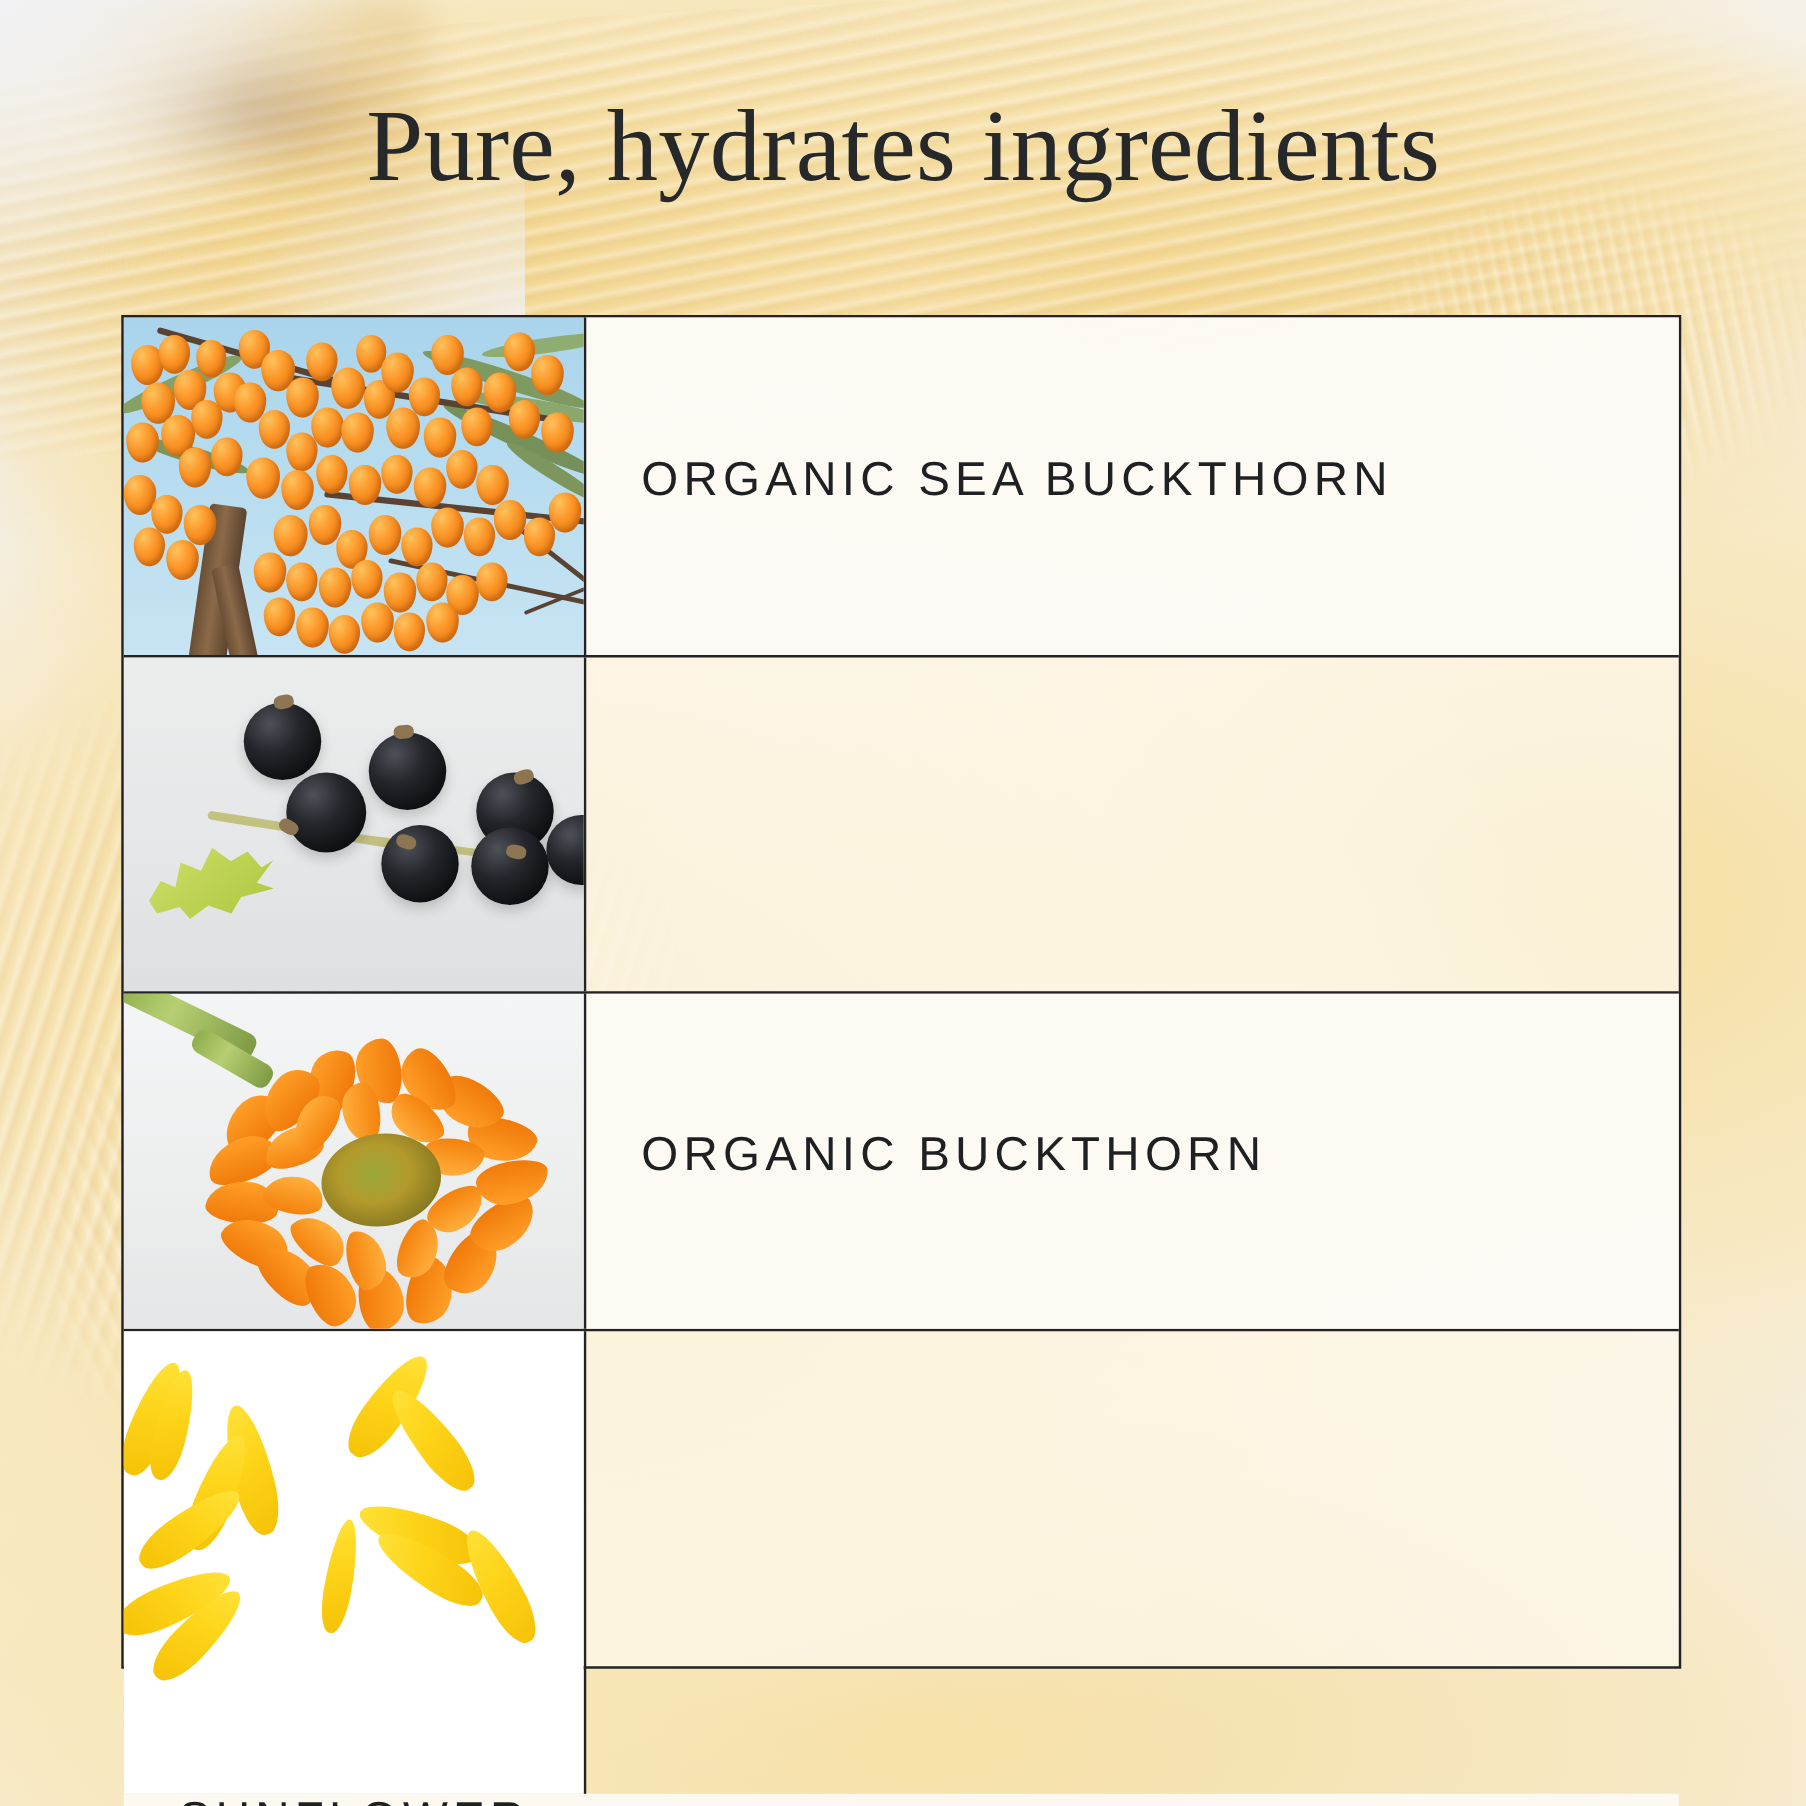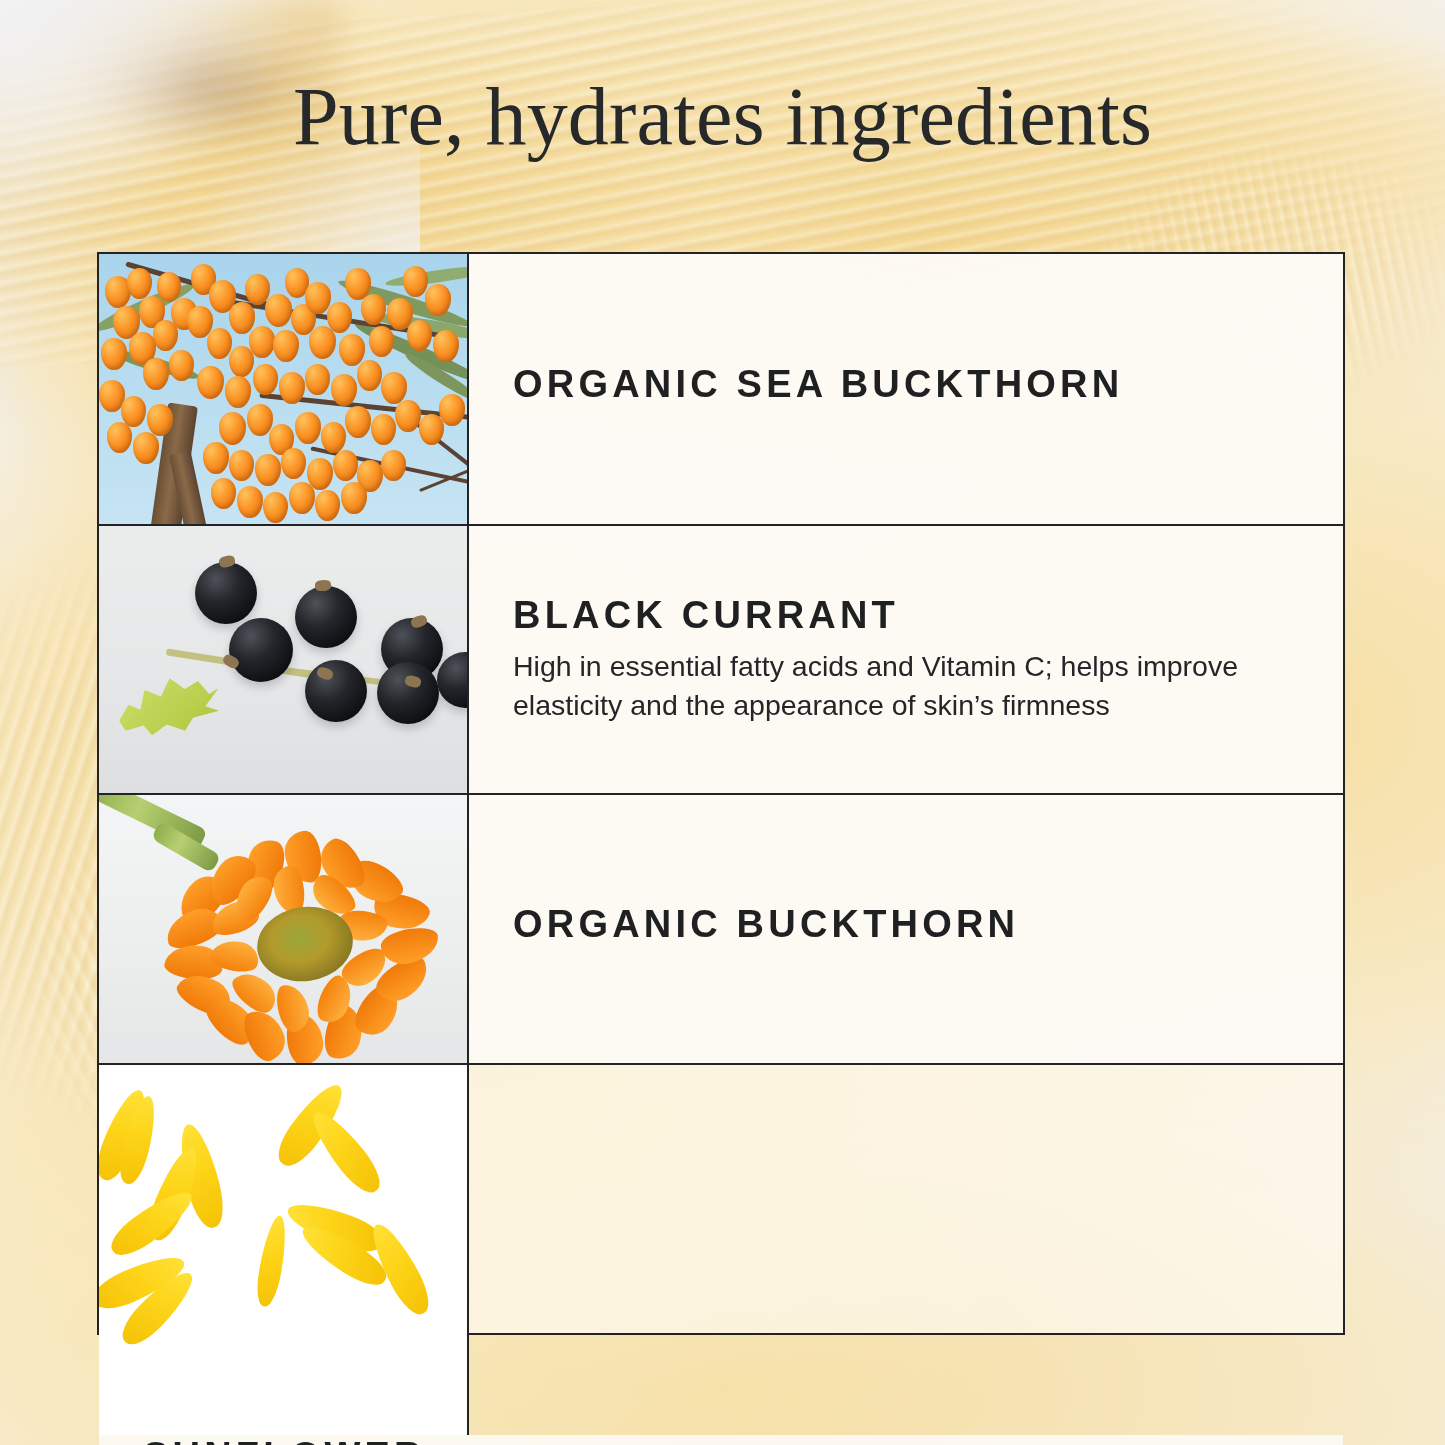--- a/index.html
+++ b/index.html
@@ -170,21 +170,21 @@
     flex:1;
     background:rgba(253,251,246,.90);
     box-sizing:border-box;
     padding:0 34px 0 44px;
     display:flex;flex-direction:column;justify-content:center;
   }
   .ing-name{
     font-size:38px;
     letter-spacing:4.2px;
     color:#1f2022;
-    font-weight:700;
+    font-weight:400;
     margin:0 0 10px 0;
     white-space:nowrap;
   }
   .ing-desc{
     font-size:28.5px;
     line-height:1.36;
     color:#242529;
     margin:0;
     max-width:830px;
   }
@@ -364,24 +364,20 @@
           <div class="cal-top" style="left:216px;top:54px;transform:rotate(-4deg);"></div>
           <div class="currant" style="left:206px;top:134px;width:62px;height:62px;"></div>
           <div class="cal-top" style="left:218px;top:142px;transform:rotate(18deg);"></div>
           <div class="currant" style="left:282px;top:92px;width:62px;height:62px;"></div>
           <div class="cal-top" style="left:312px;top:90px;transform:rotate(-18deg);"></div>
           <div class="currant" style="left:278px;top:136px;width:62px;height:62px;"></div>
           <div class="cal-top" style="left:306px;top:150px;transform:rotate(12deg);"></div>
           <div class="currant" style="left:338px;top:126px;width:56px;height:56px;"></div>
         </div>
       </div>
-      <div class="cell-txt">
-        <div class="ing-name">BLACK CURRANT</div>
-        <div class="ing-desc">High in essential fatty acids and Vitamin C; helps improve elasticity and the appearance of skin’s firmness</div>
-      </div>
     </div>
 
     <div class="row row-3">
       <div class="cell-img">
         <div class="ph flower-bg">
           <div class="fstem" style="left:-10px;top:8px;width:120px;height:22px;transform:rotate(26deg);"></div>
           <div class="fstem" style="left:52px;top:42px;width:70px;height:20px;transform:rotate(30deg);"></div>
 
           <div class="petal" style="left:76px;top:86px;width:54px;height:36px;transform:rotate(-42deg);"></div>
           <div class="petal" style="left:66px;top:116px;width:58px;height:34px;transform:rotate(-18deg);"></div>

